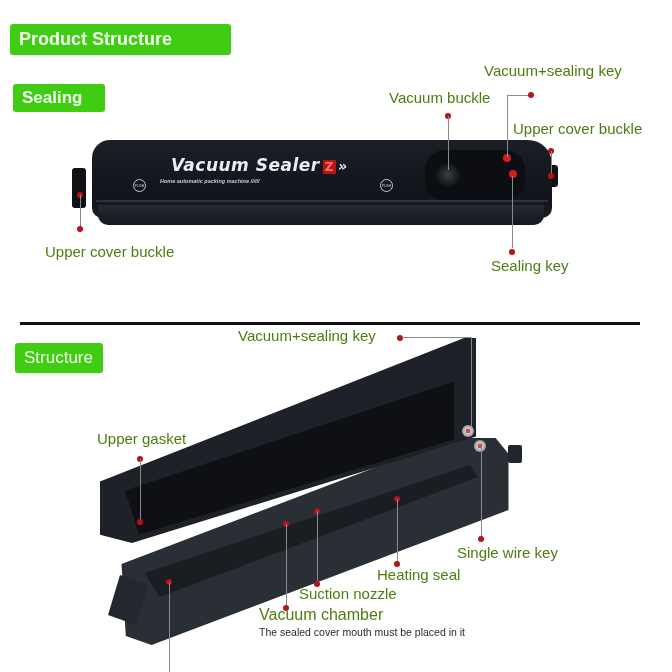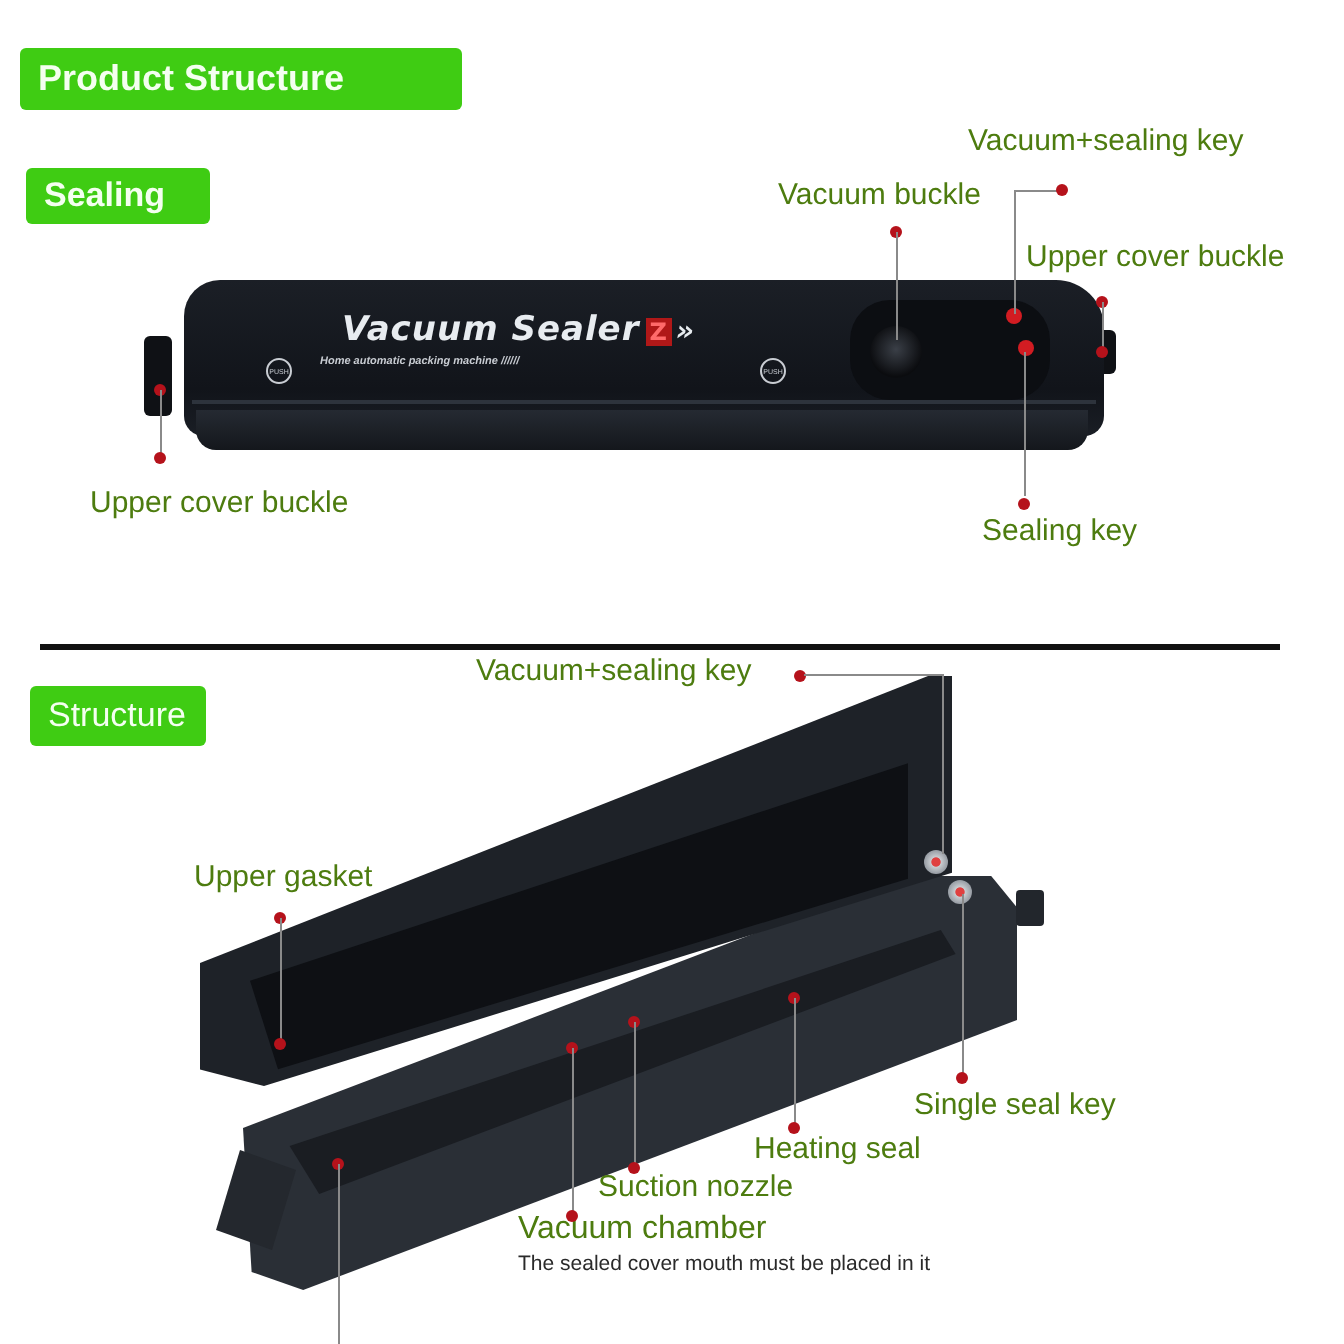--- a/index.html
+++ b/index.html
@@ -150,21 +150,21 @@
 <div class="label" style="left:238px;top:327px;">Vacuum+sealing key</div>
 <div class="dot" style="left:397px;top:335px;"></div>
 <div class="line" style="left:402px;top:337px;width:70px;height:1px;"></div>
 <div class="line" style="left:471px;top:337px;width:1px;height:90px;"></div>
 
 <div class="label" style="left:97px;top:430px;">Upper gasket</div>
 <div class="dot" style="left:137px;top:456px;"></div>
 <div class="line" style="left:140px;top:459px;width:1px;height:62px;"></div>
 <div class="dot" style="left:137px;top:519px;"></div>
 
-<div class="label" style="left:457px;top:544px;">Single seal key</div>
+<div class="label" style="left:457px;top:544px;">Single wire key</div>
 <div class="line" style="left:481px;top:447px;width:1px;height:92px;"></div>
 <div class="dot" style="left:478px;top:536px;"></div>
 
 <div class="label" style="left:377px;top:566px;">Heating seal</div>
 <div class="dot" style="left:394px;top:496px;"></div>
 <div class="line" style="left:397px;top:499px;width:1px;height:63px;"></div>
 <div class="dot" style="left:394px;top:561px;"></div>
 
 <div class="label" style="left:299px;top:585px;text-align:right;">Suction nozzle</div>
 <div class="dot" style="left:314px;top:508px;"></div>

